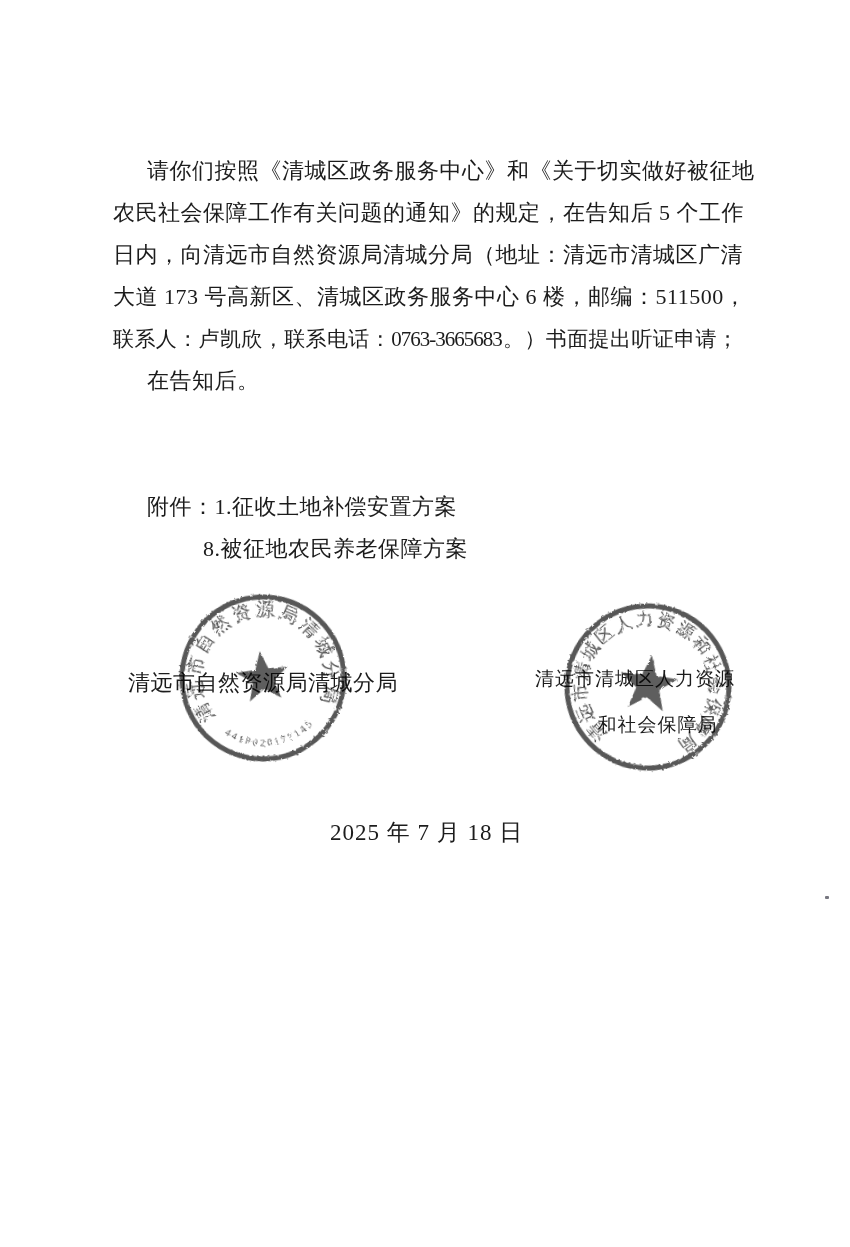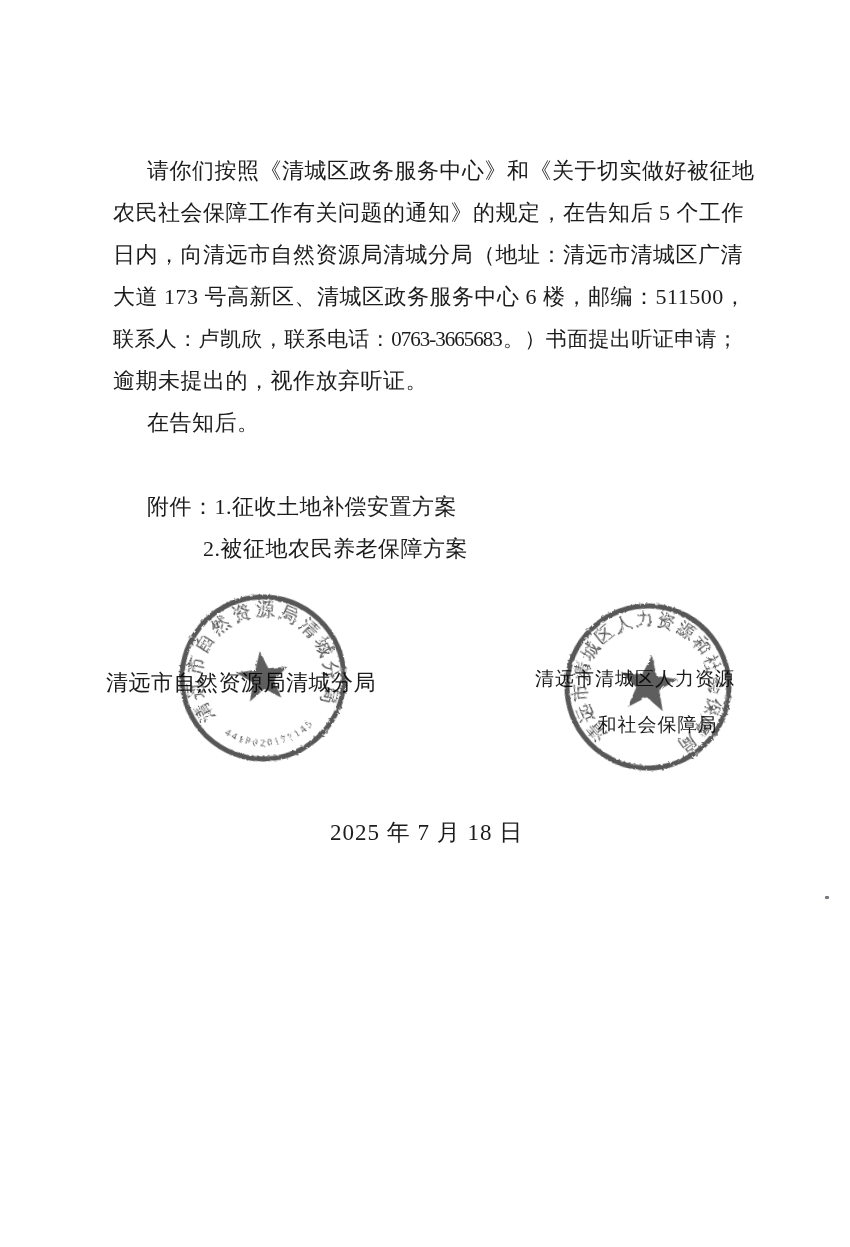--- a/index.html
+++ b/index.html
@@ -23,21 +23,21 @@
     letter-spacing:0.5px;
   }
   .dline.indent { padding-left:34px; }
   .dline.open-end { text-align-last:left; }
   .dline.tight { font-size:21px; letter-spacing:-1px; }
   .attach { position:absolute; left:113px; top:486px; }
   .attach .dline { text-align-last:left; }
   .attach .a2 { padding-left:90px; }
   .attach .a1 { padding-left:34px; }
   .sig-left {
-    position:absolute; left:106px; top:670px;
+    position:absolute; left:128px; top:670px;
     font-size:22px; letter-spacing:0.5px; line-height:26px;
   }
   .sig-right {
     position:absolute; left:535px; top:666px;
     font-size:19px; letter-spacing:1px; line-height:26px;
   }
   .sig-right .l2 { margin-top:20px; padding-left:45px;text-align:center; }
   .date-line {
     position:absolute; left:330px; top:817px;
     font-size:23px; letter-spacing:1px;text-align:right;
@@ -56,27 +56,26 @@
 </style>
 </head>
 <body>
 
 <div class="para">
   <div class="dline indent">请你们按照《清城区政务服务中心》和《关于切实做好被征地</div>
   <div class="dline">农民社会保障工作有关问题的通知》的规定，在告知后 5 个工作</div>
   <div class="dline">日内，向清远市自然资源局清城分局（地址：清远市清城区广清</div>
   <div class="dline">大道 173 号高新区、清城区政务服务中心 6 楼，邮编：511500，</div>
   <div class="dline tight">联系人：卢凯欣，联系电话：0763-3665683。）书面提出听证申请；</div>
-  <div class="dline open-end">逾期未提出的，视作放弃听证。</div>
   <div class="dline indent open-end">在告知后。</div>
 </div>
 
 <div class="attach">
   <div class="dline a1">附件：1.征收土地补偿安置方案</div>
-  <div class="dline a2">2.被征地农民养老保障方案</div>
+  <div class="dline a2">8.被征地农民养老保障方案</div>
 </div>
 
 <div class="sig-left">清远市自然资源局清城分局</div>
 <div class="sig-right">
   <div class="l1">清远市清城区人力资源</div>
   <div class="l2">和社会保障局</div>
 </div>
 
 <svg class="seal" style="left:168px; top:583px;" width="190" height="190" viewBox="0 0 190 190" aria-hidden="true">
   <defs>

